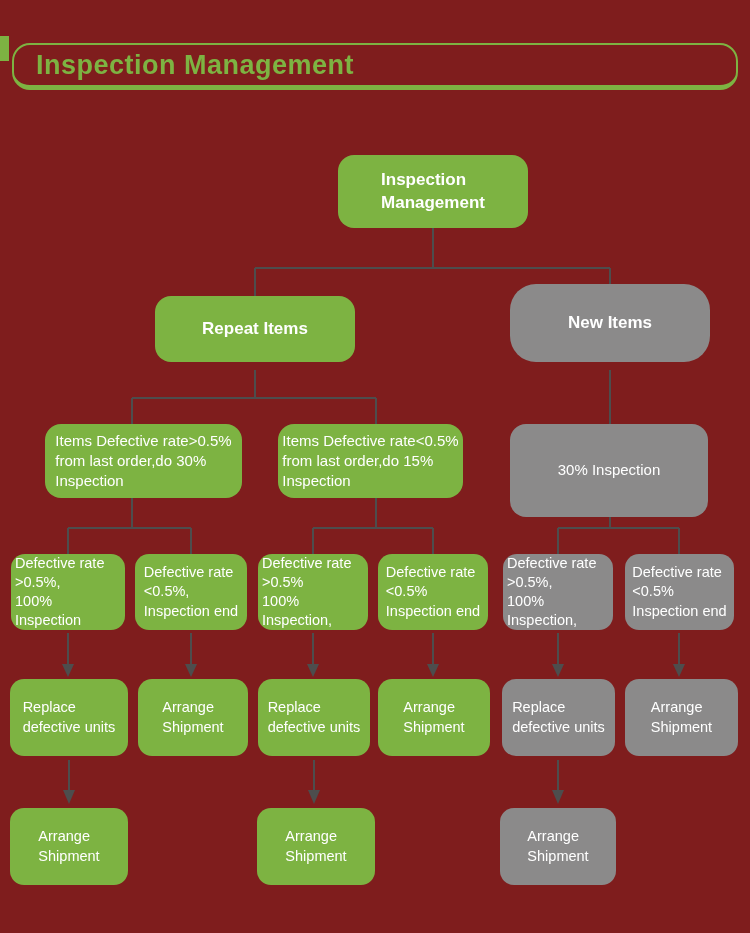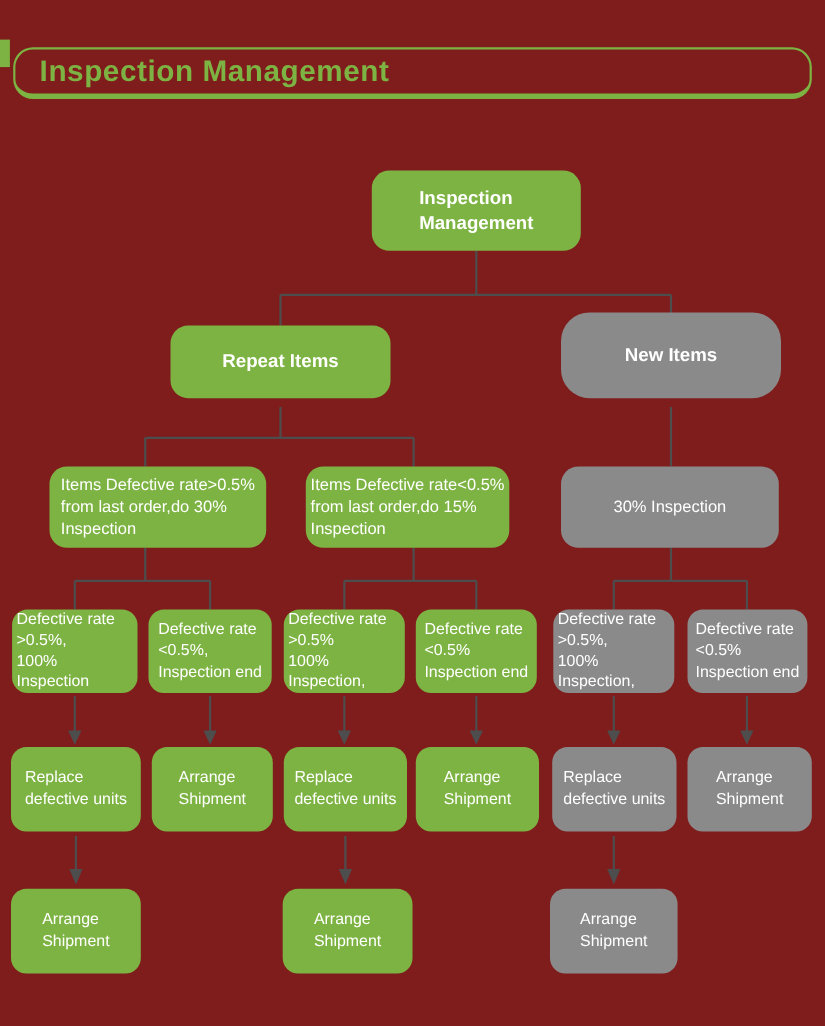--- a/index.html
+++ b/index.html
@@ -71,21 +71,21 @@
 
   <div class="node green r16 bold17" style="left:155px;top:296px;width:200px;height:66px;">Repeat Items</div>
   <div class="node gray r16 bold17" style="left:510px;top:284px;width:200px;height:78px;border-radius:26px;">New Items</div>
 
   <div class="node green r16 reg15" style="left:33px;top:424px;width:197px;height:74px;margin-left:12px;">Items Defective rate&gt;0.5%
 from last order,do 30%
 Inspection</div>
   <div class="node green r16 reg15" style="left:278px;top:424px;width:185px;height:74px;">Items Defective rate&lt;0.5%
 from last order,do 15%
 Inspection</div>
-  <div class="node gray r16 reg15" style="left:510px;top:424px;width:198px;height:74px;">30% Inspection</div>
+  <div class="node gray r16 reg15" style="left:510px;top:424px;width:198px;height:93px;">30% Inspection</div>
 
   <div class="node green r14 reg14" style="left:11px;top:554px;width:114px;height:76px;">Defective rate
 &gt;0.5%,
 100% Inspection</div>
   <div class="node green r14 reg14" style="left:135px;top:554px;width:112px;height:76px;">Defective rate
 &lt;0.5%,
 Inspection end</div>
   <div class="node green r14 reg14" style="left:258px;top:554px;width:110px;height:76px;">Defective rate
 &gt;0.5%
 100% Inspection,</div>

